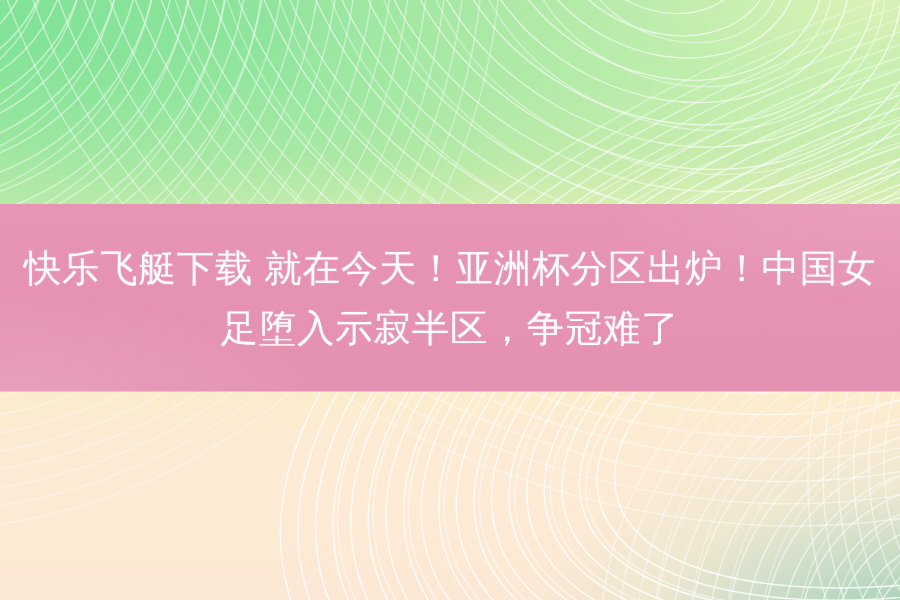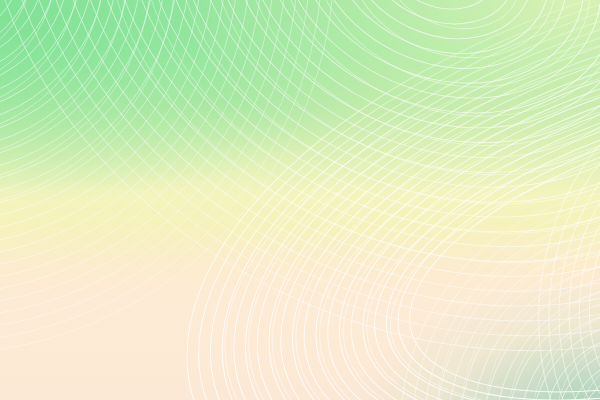--- a/index.html
+++ b/index.html
@@ -314,14 +314,18 @@
             <ellipse cx="0" cy="0" rx="130" ry="178"></ellipse>
             <ellipse cx="0" cy="0" rx="140" ry="194"></ellipse>
             <ellipse cx="0" cy="0" rx="150" ry="210"></ellipse>
           </g>
         </g>
 
       </g>
     </svg>
   </div>
 
+  <div class="pink-band">
+    <div class="pink-band-texture"></div>
+    <div class="headline">快乐飞艇下载 就在今天！亚洲杯分区出炉！中国女足堕入示寂半区，争冠难了</div>
+  </div>
 
 </div>
 
 </body></html>

